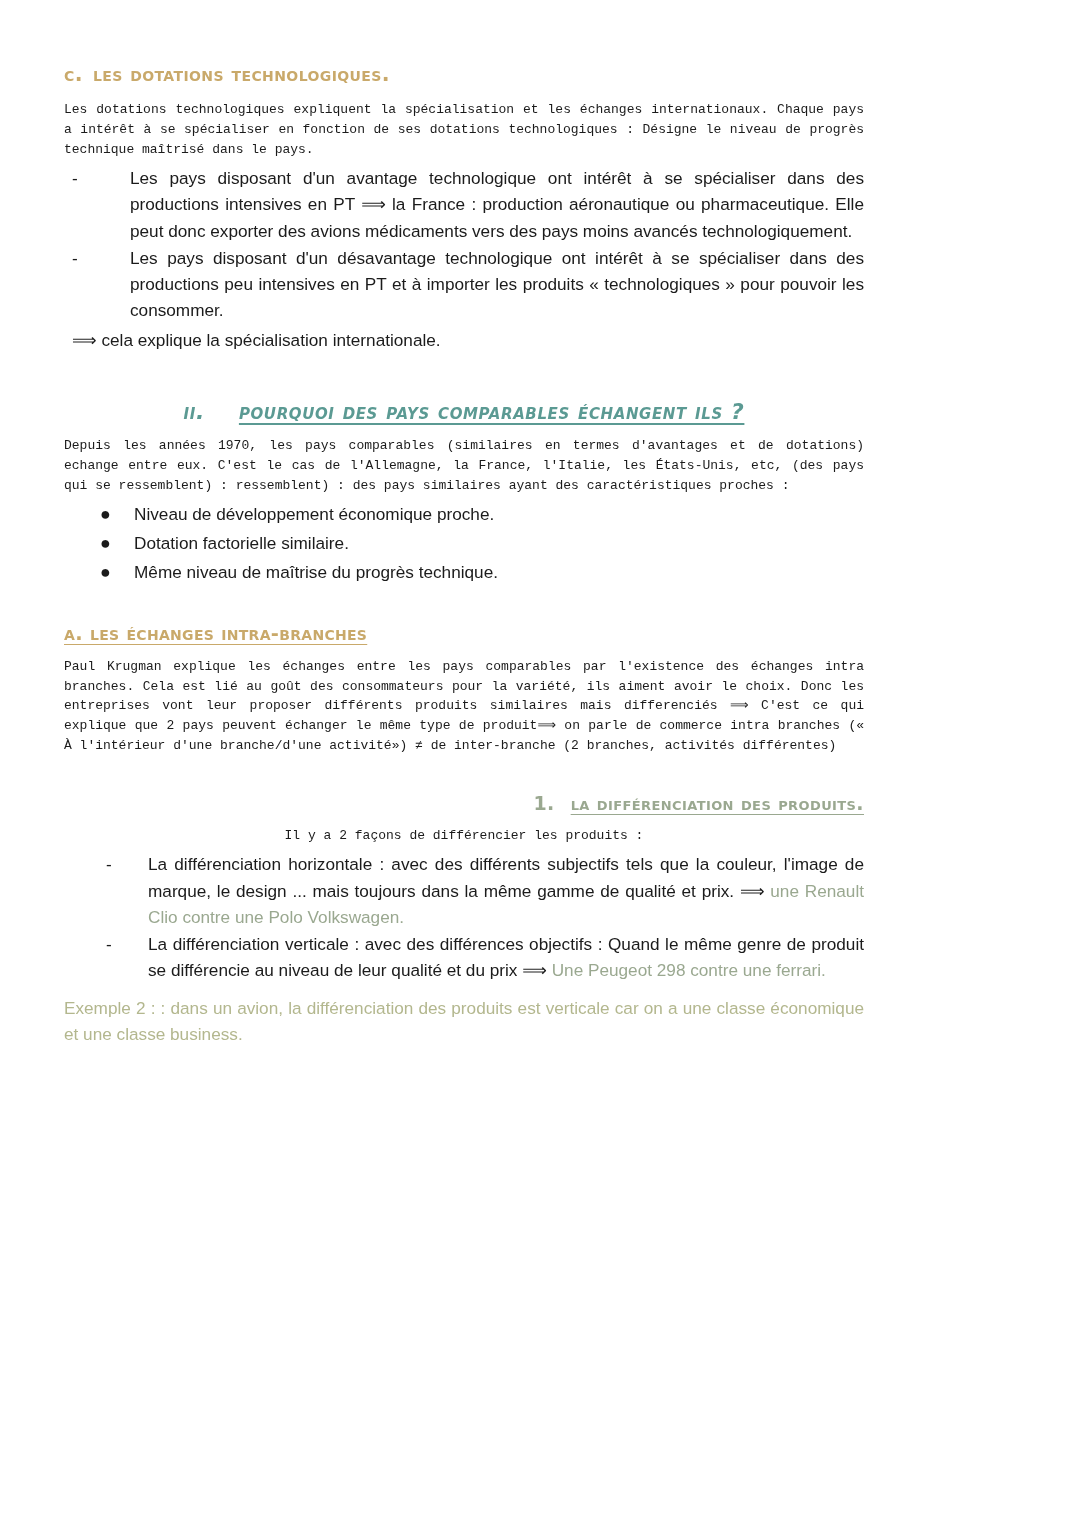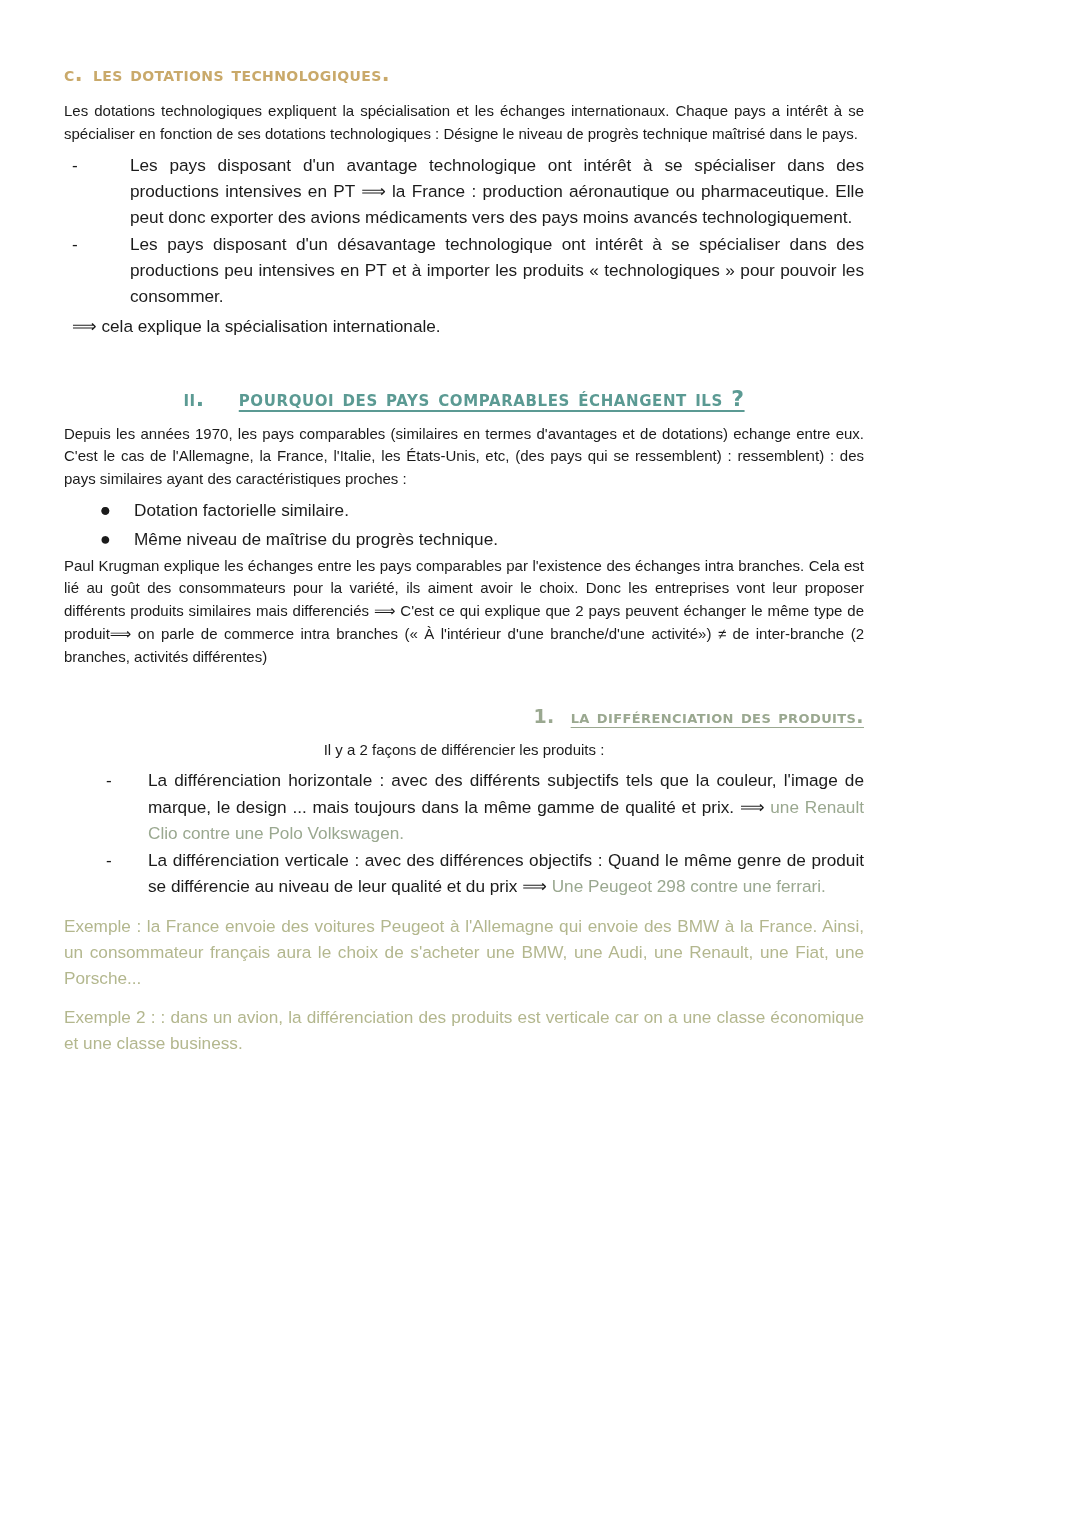--- a/index.html
+++ b/index.html
@@ -36,20 +36,21 @@
   .h-roman {
     text-align: center;
     margin: 46px 0 12px 0;
     font-family: "DejaVu Sans", sans-serif;
     font-size: 22px;
     font-weight: 700;
     color: #5b9a93;
     letter-spacing: 0.6px;
     font-variant: small-caps;
     text-transform: lowercase;
+    font-style: italic;
   }
   .h-roman .num {
     display: inline-block;
     margin-right: 34px;
     text-decoration: none;
   }
   .h-roman .txt {
     text-decoration: underline;
     text-underline-offset: 4px;
   }
@@ -80,24 +81,25 @@
     text-transform: lowercase;
   }
   .h-sub .num { margin-right: 16px; }
   .h-sub .txt {
     text-decoration: underline;
     text-underline-offset: 4px;
   }
 
   
   p.body {
-    font-size: 15px;
+    font-size: 13px;
     line-height: 1.52;
     margin: 0 0 6px 0;
     text-align: justify;
+    font-family: Liberation Mono, monospace;
   }
   p.body.nj { text-align: center; }
 
   .dash-list, .bullet-list {
     margin: 2px 0 2px 0;
     padding: 0;
     list-style: none;
   }
   .dash-list li {
     position: relative;
@@ -172,47 +174,50 @@
 
   <div class="h-roman">
     <span class="num">II.</span><span class="txt">Pourquoi des pays comparables échangent ils ?</span>
   </div>
 
   <p class="body">Depuis les années 1970, les pays comparables (similaires en termes d'avantages et de dotations) echange entre eux. C'est le cas de l'Allemagne, la France, l'Italie, les États-Unis, etc, (des pays qui se ressemblent) : ressemblent) : des pays similaires ayant des caractéristiques proches :</p>
 
   <ul class="bullet-list">
     <li>
       <span class="marker">●</span>
+      <span>Niveau de développement économique proche.</span>
     </li>
     <li>
       <span class="marker">●</span>
       <span>Dotation factorielle similaire.</span>
     </li>
     <li>
       <span class="marker">●</span>
       <span>Même niveau de maîtrise du progrès technique.</span>
     </li>
   </ul>
 
+  <div style="margin:0;">
+    <span class="h-a">A. Les échanges intra-branches</span>
+  </div>
 
   <p class="body">Paul Krugman explique les échanges entre les pays comparables par l'existence des échanges intra branches. Cela est lié au goût des consommateurs pour la variété, ils aiment avoir le choix. Donc les entreprises vont leur proposer différents produits similaires mais differenciés ⟹  C'est ce qui explique que 2 pays peuvent échanger le même type de produit⟹ on parle de commerce intra branches (« À l'intérieur d'une branche/d'une activité») ≠ de inter-branche (2 branches, activités différentes)</p>
 
   <div class="h-sub">
     <span class="num">1.</span><span class="txt">La différenciation des produits.</span>
   </div>
 
   <p class="body nj">Il y a 2 façons de différencier les produits :</p>
 
   <ul class="dash-list indented">
     <li>
       <span class="marker">-</span>
       <span>La différenciation horizontale : avec des différents subjectifs tels que la couleur, l'image de marque, le design ... mais toujours dans la même gamme de qualité et prix. ⟹ </span><span class="green-text">une Renault Clio contre une Polo Volkswagen.</span>
     </li>
     <li>
       <span class="marker">-</span>
       <span>La différenciation verticale : avec des différences objectifs : Quand le même genre de produit se différencie au niveau de leur qualité et du prix ⟹ </span><span class="green-text">Une Peugeot 298 contre une ferrari.</span>
     </li>
   </ul>
 
-  <p class="example">Exemple : la France envoie des voitures Peugeot à l'Allemagne qui envoie des BMW à la France. Ainsi, un consommateur français aura le choix de s'acheter une BMW, une Audi, une Renault, une Fiat, une Porsche...</p>
   <p class="example second">Exemple 2 : : dans un avion, la différenciation des produits est verticale car on a une classe économique et une classe business.</p>
 
 </div>
 
 </body></html>

